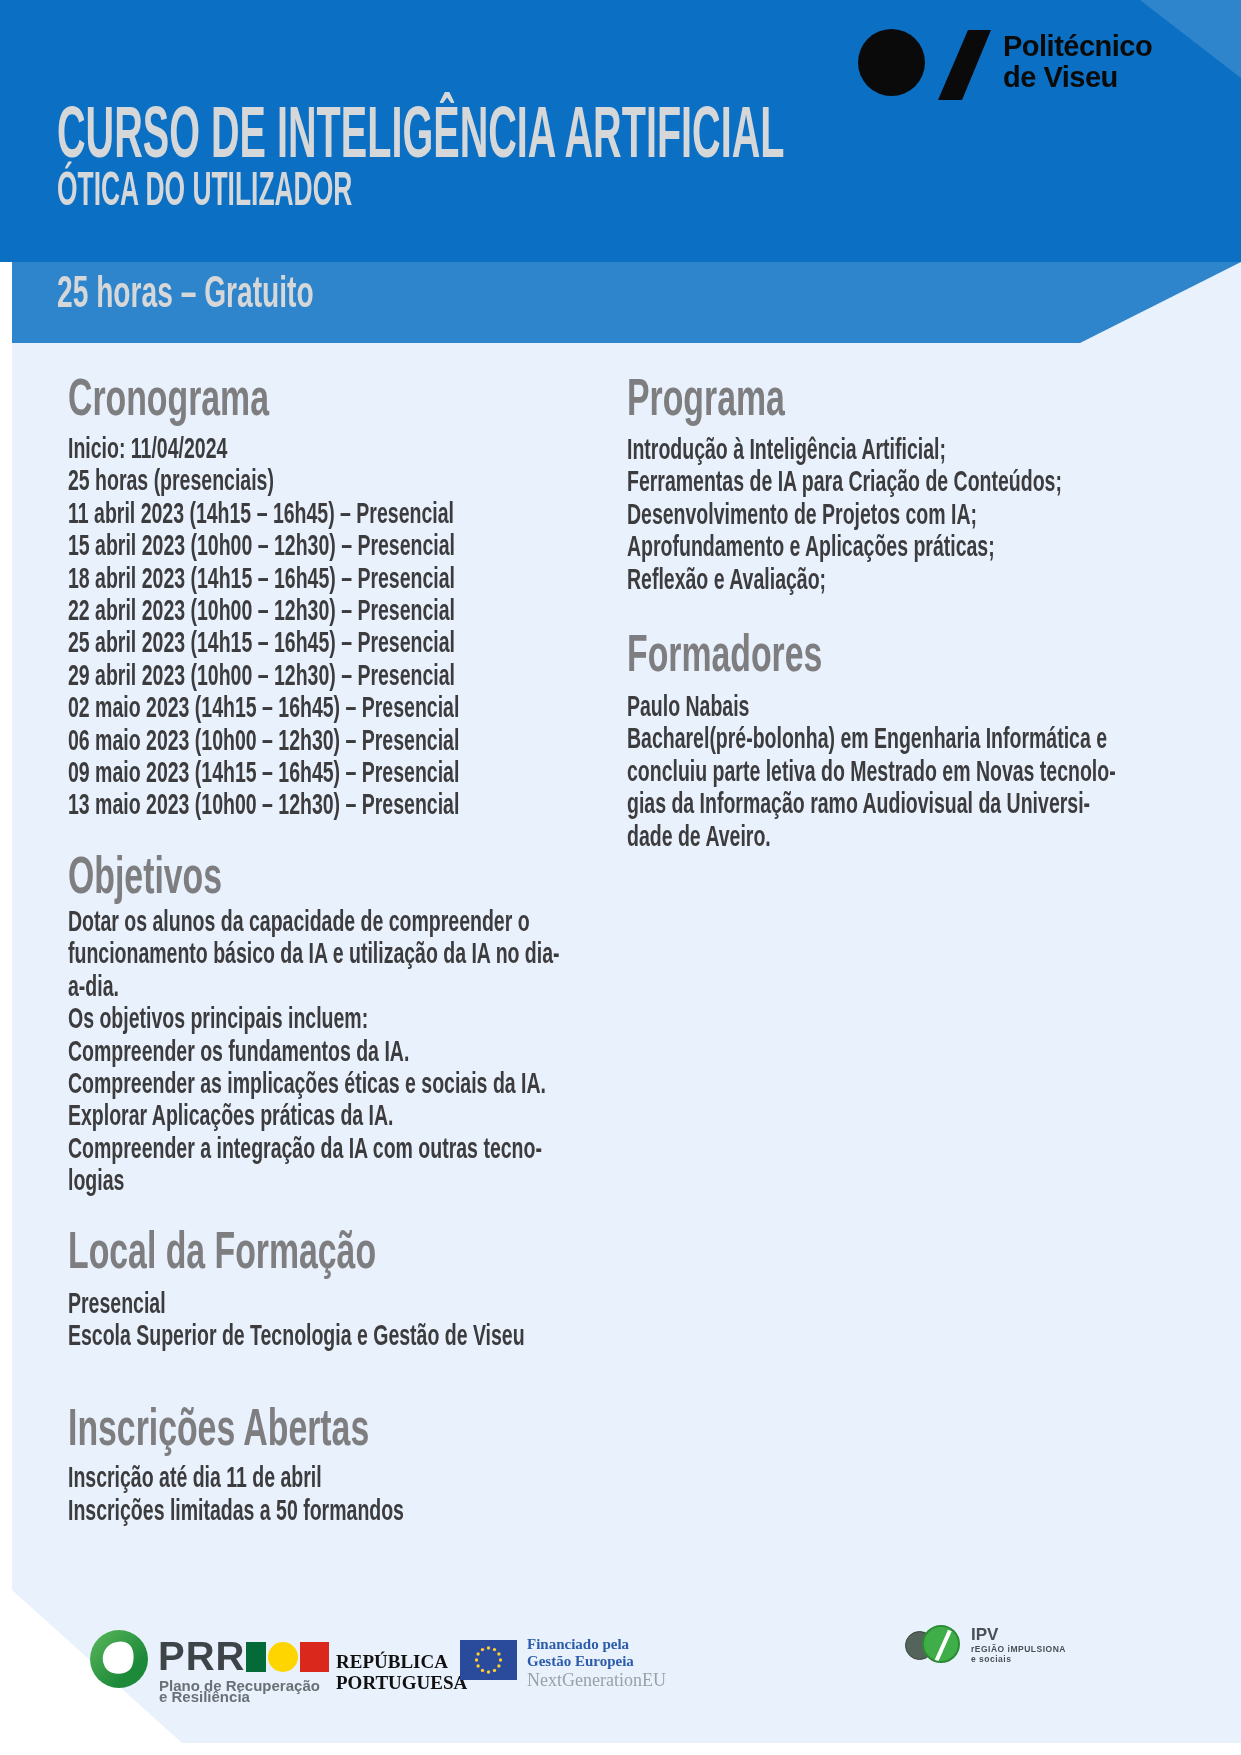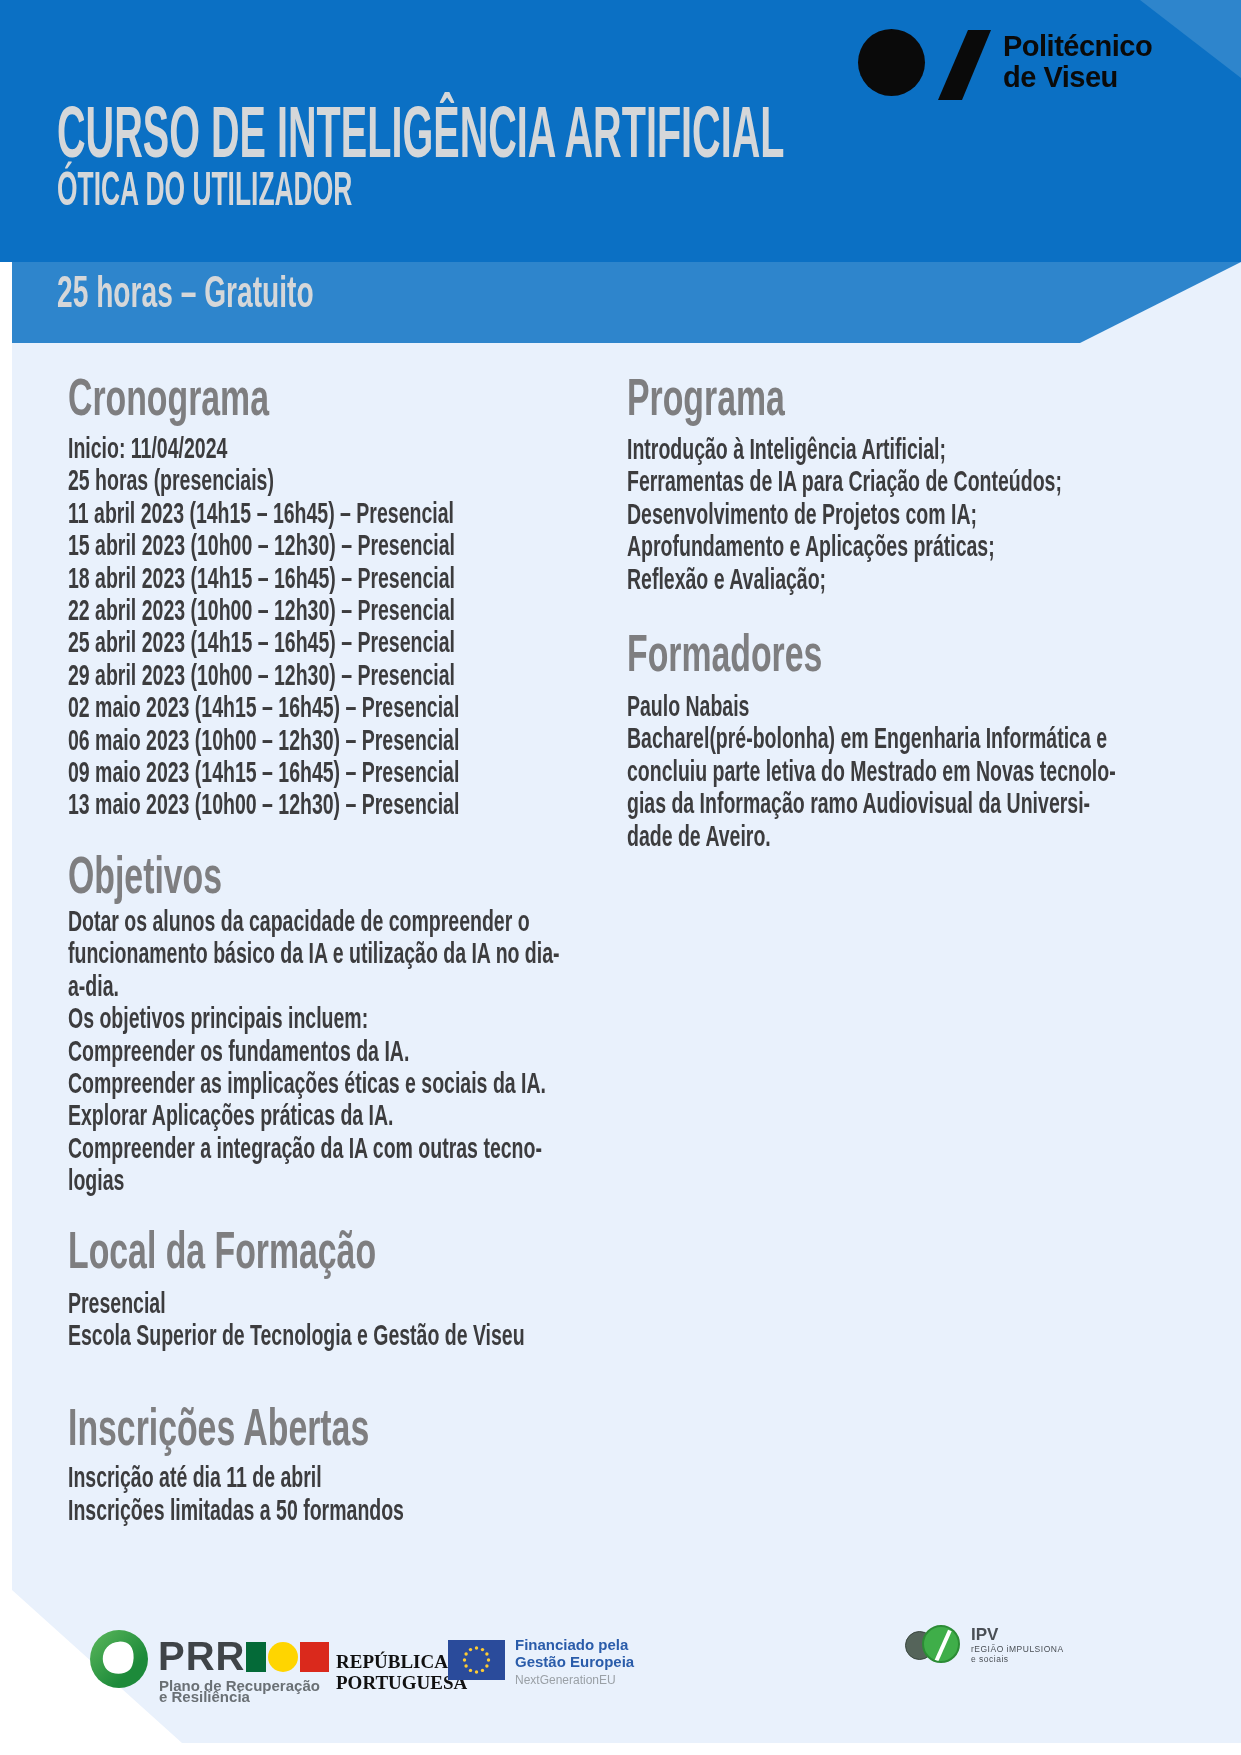--- a/index.html
+++ b/index.html
@@ -53,34 +53,34 @@
   .prr-title{position:absolute;left:68px;top:6px;font-weight:700;font-size:40px;color:#3f4448;letter-spacing:1px;text-align:center;}
   .prr-sub{position:absolute;left:69px;top:52px;font-size:15px;line-height:11px;color:#6a7075;font-weight:700;}
 
   .rep-group{left:246px;top:1642px;width:210px;height:50px;}
   .rep-green{position:absolute;left:0;top:0;width:20px;height:30px;background:#046a38;}
   .rep-yellow{position:absolute;left:22px;top:0;width:30px;height:30px;border-radius:50%;background:#ffd500;}
   .rep-red{position:absolute;left:54px;top:0;width:29px;height:30px;background:#da291c;}
   .rep-word{position:absolute;left:90px;top:-3px;font-family:"Liberation Serif",serif;font-weight:700;
             font-size:19px;line-height:20.5px;color:#111;margin-top:13px;}
 
-  .eu-group{left:448px;top:1636px;width:240px;height:60px;}
+  .eu-group{left:460px;top:1636px;width:240px;height:60px;font-family:Liberation Serif, serif;}
   .eu-flag{position:absolute;left:0;top:4px;width:57px;height:40px;background:#2a4b9b;}
   .eu-text{position:absolute;left:67px;top:0;}
   .eu-line{font-weight:700;font-size:15px;line-height:17px;color:#2a5caa;}
-  .eu-line3{font-size:12px;line-height:15px;color:#9aa0a6;margin-top:3px;font-weight:400;}
+  .eu-line3{font-size:18px;line-height:15px;color:#9aa0a6;margin-top:3px;font-weight:400;}
 
   .ipv-group{left:905px;top:1624px;width:260px;height:50px;}
   .ipv-c1{position:absolute;left:0;top:7px;width:27px;height:27px;border-radius:50%;
           background:#55645a;border:1px solid #39463e;}
   .ipv-c2{position:absolute;left:17px;top:1px;width:34px;height:34px;border-radius:50%;
           background:#3fae49;border:2px solid #2c8c35;overflow:hidden;}
   .ipv-slash{position:absolute;left:17px;top:2px;width:4px;height:34px;background:#fff;transform:rotate(24deg);}
   .ipv-title{position:absolute;left:66px;top:2px;font-weight:700;font-size:17px;line-height:18px;color:#4a4f55;}
-  .ipv-sub{position:absolute;left:66px;top:21px;font-weight:400;font-size:8.5px;line-height:9.5px;
+  .ipv-sub{position:absolute;left:66px;top:21px;font-weight:700;font-size:8.5px;line-height:9.5px;
            letter-spacing:0.5px;color:#4a4f55;}
 </style>
 </head>
 <body>
 
 <div class="page">
 
   <div class="abs header-banner"></div>
   <div class="abs header-corner"></div>
   <div class="abs hours-band"></div>

